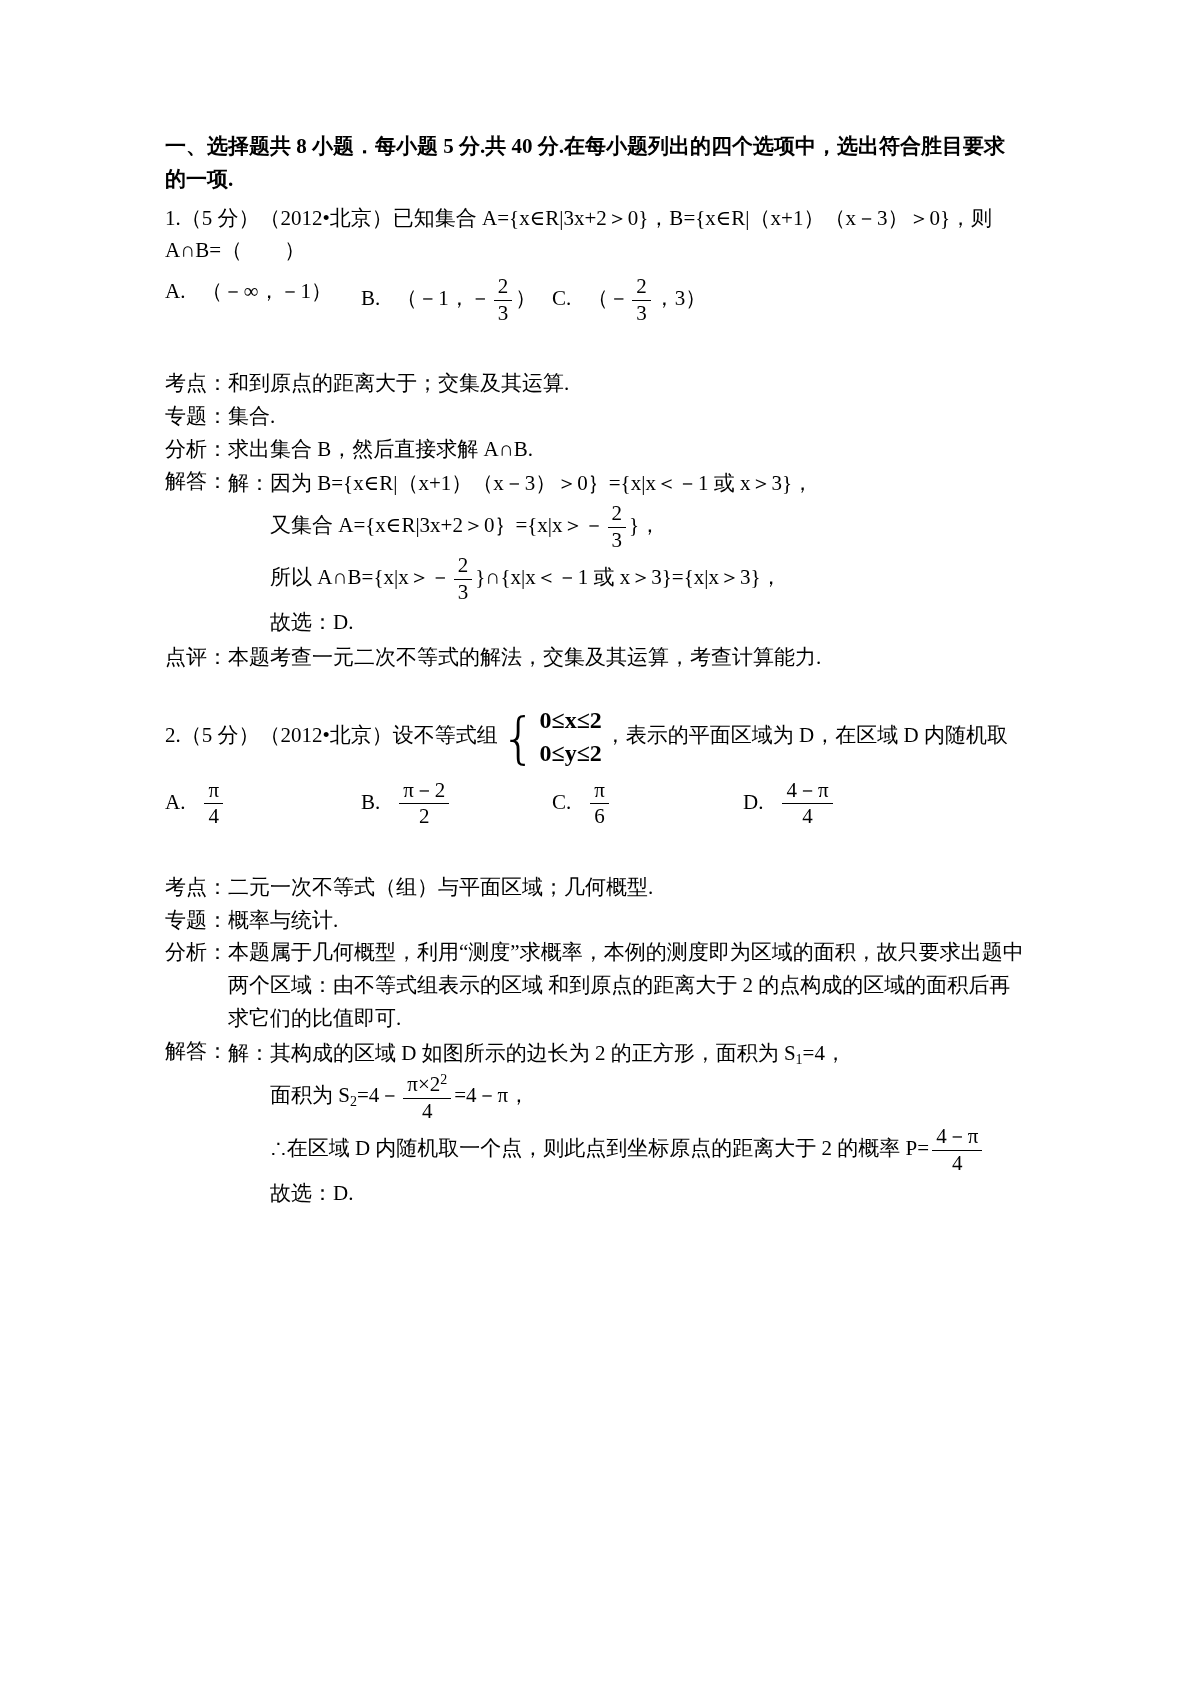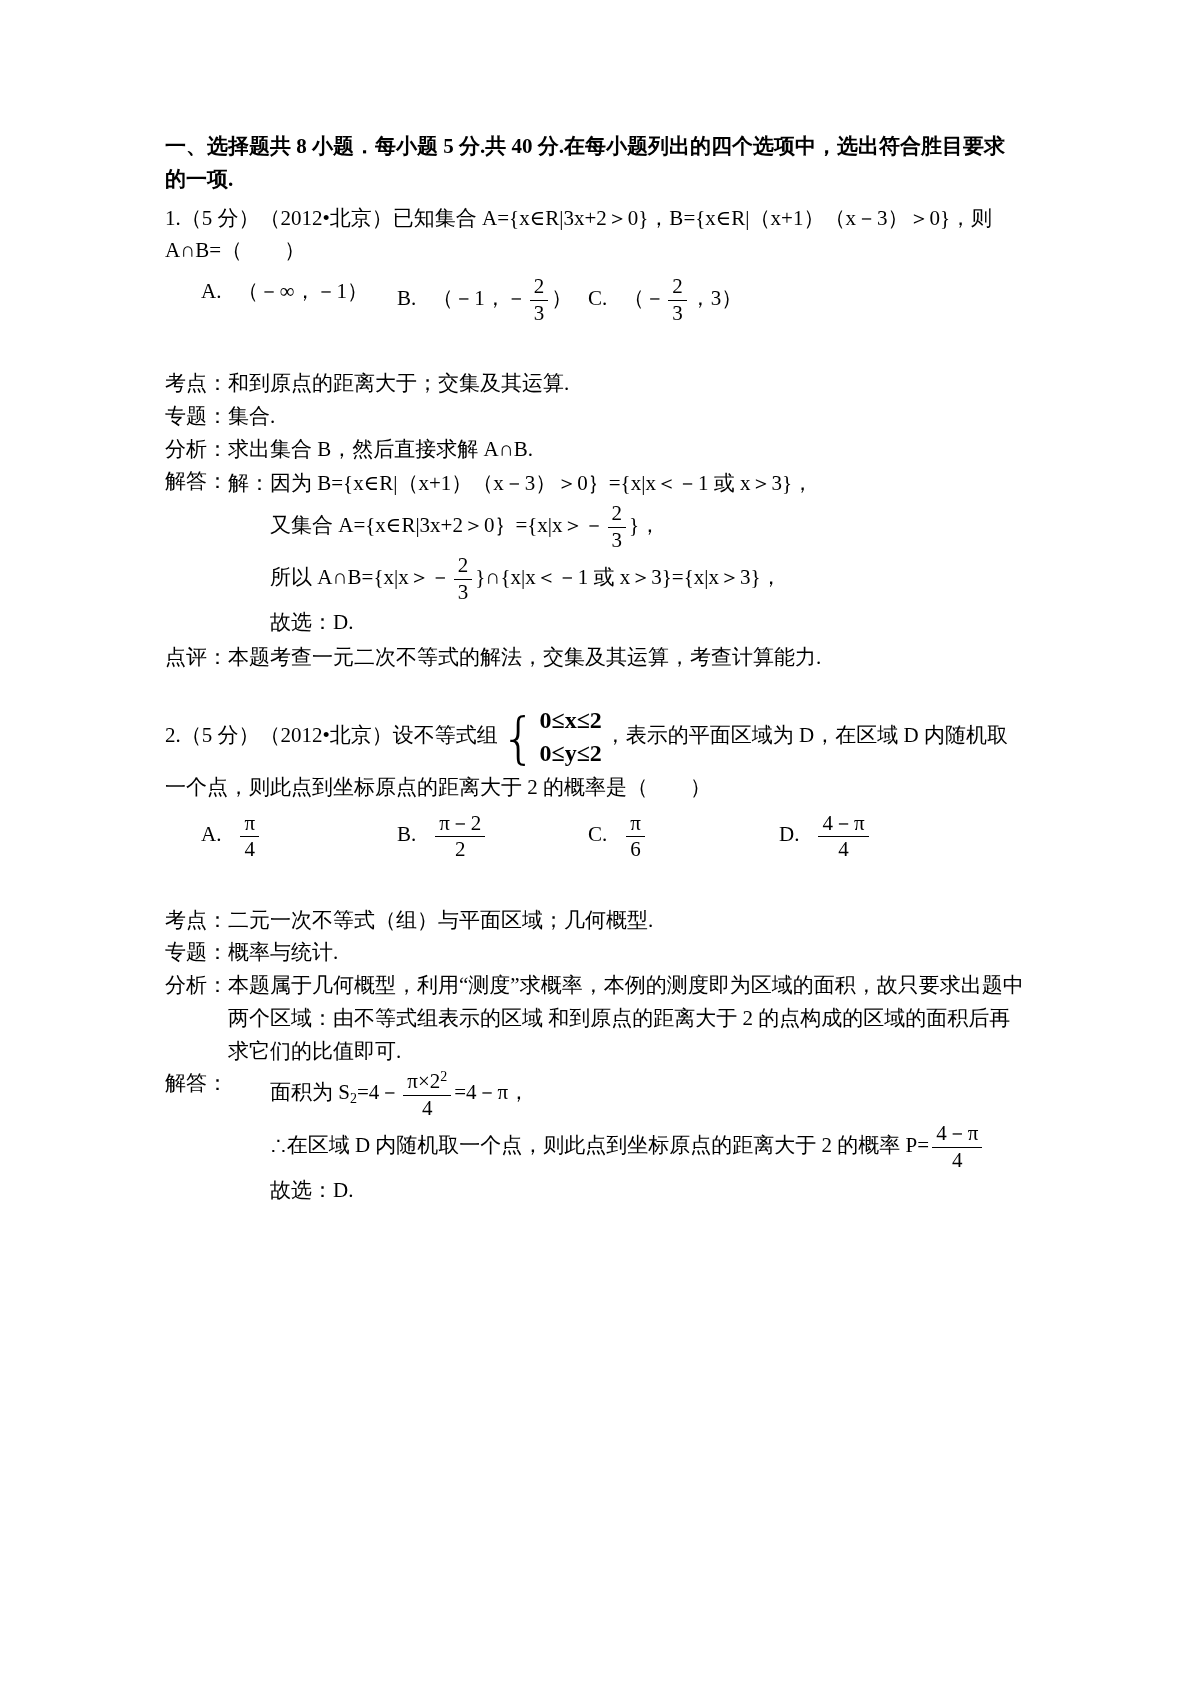--- a/index.html
+++ b/index.html
@@ -6,21 +6,21 @@
   html,body { background:#ffffff; }
   body { width:1200px; font-family:"Liberation Serif","DejaVu Serif",serif; color:#000; }
   .page { width:1180px; min-height:1698px; padding:130px 156px 48px 165px; font-size:21px; line-height:1.56; }
   .bold { font-weight:bold; }
   .row { display:flex; align-items:flex-start; }
   .lbl { color:#000000; flex:0 0 54px; white-space:nowrap; }
   .ct { flex:1; }
   .frac { display:inline-block; vertical-align:middle; text-align:center; line-height:1.12; margin:0 3px; }
   .frac .num { display:block; border-bottom:1.6px solid #000; padding:0 4px 1px; }
   .frac .den { display:block; padding-top:1px; }
-  .options { display:grid; grid-template-columns:196px 191px 191px auto; align-items:start; margin-top:8px;margin-left:36px; }
+  .options { display:grid; grid-template-columns:196px 191px 191px auto; align-items:start; margin-top:8px; }
   .option { white-space:nowrap; }
   .opt-label { display:inline-block; margin-right:16px; }
   .sline { margin:2px 0; }
   .sline.ind { margin-left:42px; }
   .system { display:inline-flex; align-items:center; vertical-align:middle; margin:0 3px; }
   .brace { font-family:"DejaVu Sans",sans-serif; font-size:56px; font-weight:300; line-height:0.95; margin-right:3px; }
   .sysrows { display:inline-flex; flex-direction:column; font-size:24px; line-height:1.4;font-weight:bold; }
   sub { font-size:14px; vertical-align:-4px; }
   sup { font-size:14px; vertical-align:7px; }
   .mb6 { margin-bottom:6px; }
@@ -81,21 +81,20 @@
 
   <div class="gap-top">
     <span>2.（5 分）（2012•北京）设不等式组</span><span class="system">
         <span class="brace">{</span>
         <span class="sysrows">
           <span>0≤x≤2</span>
           <span>0≤y≤2</span>
         </span>
       </span><span>，表示的平面区域为 D，在区域 D 内随机取</span>
   </div>
-  <p>一个点，则此点到坐标原点的距离大于 2 的概率是（　　）</p>
 
   <div class="options mb40">
     <div class="option">
       <span class="opt-label">A.</span><span class="frac"><span class="num">π</span><span class="den">4</span></span>
     </div>
     <div class="option">
       <span class="opt-label">B.</span><span class="frac"><span class="num">π－2</span><span class="den">2</span></span>
     </div>
     <div class="option">
       <span class="opt-label">C.</span><span class="frac"><span class="num">π</span><span class="den">6</span></span>
@@ -113,20 +112,23 @@
     <span class="lbl">专题：</span>
     <div class="ct">概率与统计.</div>
   </div>
   <div class="row">
     <span class="lbl">分析：</span>
     <div class="ct">本题属于几何概型，利用“测度”求概率，本例的测度即为区域的面积，故只要求出题中两个区域：由不等式组表示的区域 和到原点的距离大于 2 的点构成的区域的面积后再求它们的比值即可.</div>
   </div>
   <div class="row">
     <span class="lbl">解答：</span>
     <div class="ct">
+      <div class="sline">
+        <span>解：其构成的区域 D 如图所示的边长为 2 的正方形，面积为 S</span><sub>1</sub><span>=4，</span>
+      </div>
       <div class="sline ind">
         <span>面积为 S</span><sub>2</sub><span>=4－</span><span class="frac"><span class="num"><span>π×2</span><sup>2</sup></span><span class="den">4</span></span><span>=4－π，</span>
       </div>
       <div class="sline ind">
         <span>∴在区域 D 内随机取一个点，则此点到坐标原点的距离大于 2 的概率 P=</span><span class="frac"><span class="num">4－π</span><span class="den">4</span></span>
       </div>
       <div class="sline ind">故选：D.</div>
     </div>
   </div>
 

